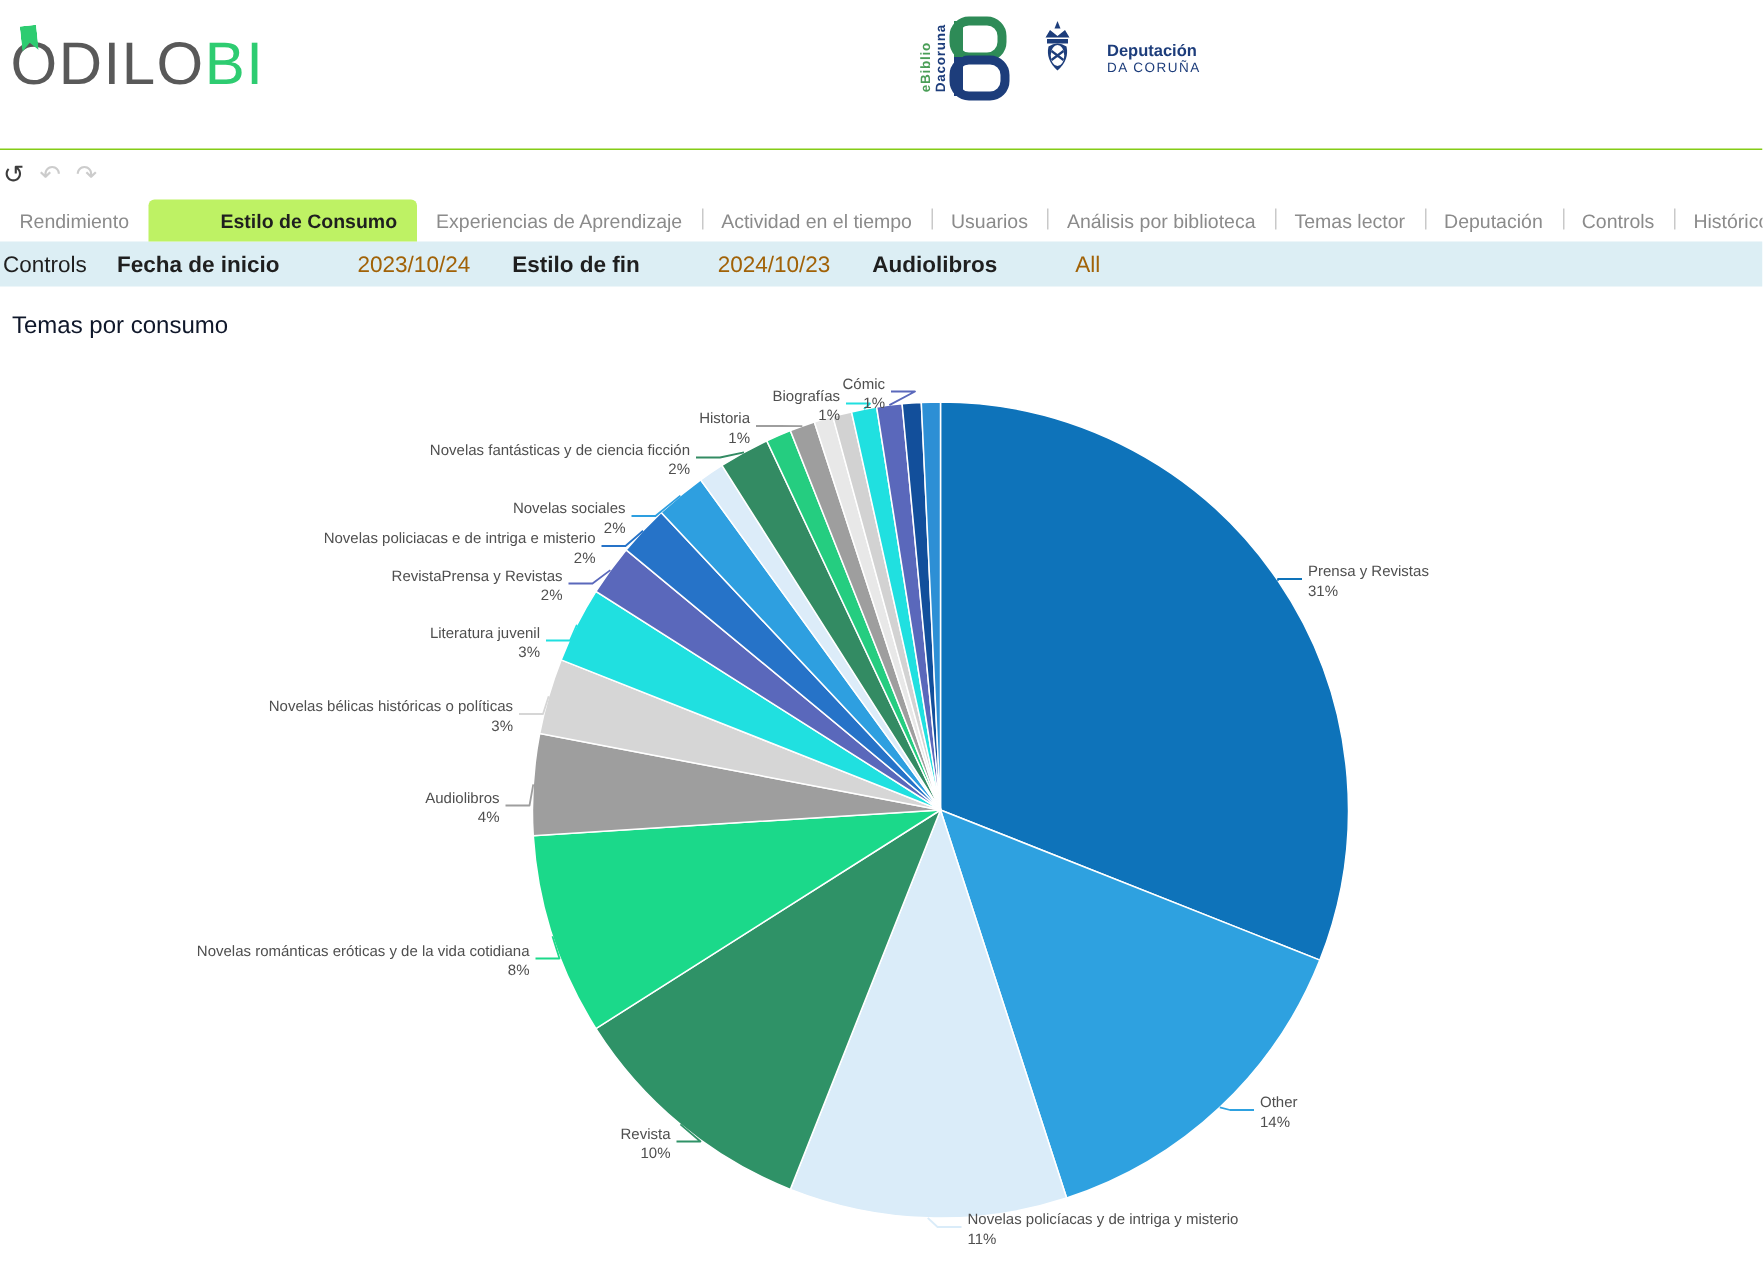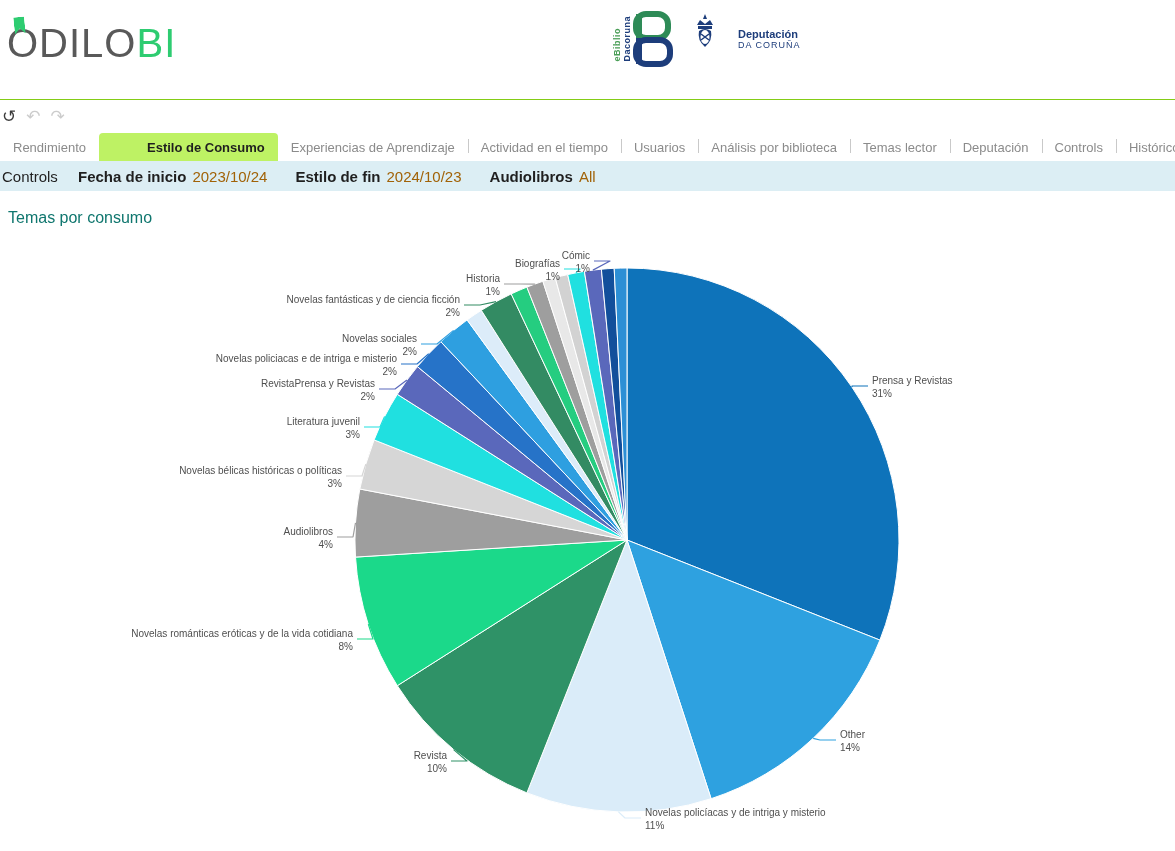--- a/index.html
+++ b/index.html
@@ -34,27 +34,27 @@
   
   .tabbar { display:flex; align-items:stretch; height:28px; font-size:13px; color:#8b8b8b; }
   .tab { display:flex; align-items:center; padding:0 13px; white-space:nowrap; cursor:pointer; position:relative; }
   .tab + .tab::before { content:""; position:absolute; left:0; top:6px; height:14px; width:1px; background:#c9c9c9; }
   .tab.active { background:#bef264; color:#1f1f1f; font-weight:bold; border-radius:4px 4px 0 0;padding-left:48px; }
   .tab.active::before, .tab.active + .tab::before { display:none; }
 
   
   .controls { height:30px; background:#dceef4; display:flex; align-items:center; font-size:15px; }
   .controls .ctl-title { color:#1f1f1f; padding-left:2px; width:78px; }
-  .ctl-field { display:flex; align-items:center; margin-right:28px; cursor:pointer; }
+  .ctl-field { display:flex; align-items:center; margin-right:28px; cursor:pointer;gap:46px; }
   .ctl-field b { color:#1f1f1f; margin-right:6px; }
   .ctl-field span { color:#a16207; }
 
   
   .content { position:relative; }
-  .chart-title { font-size:16px; color:#0f766e; padding:18px 0 0 8px; }
+  .chart-title { font-size:16px; color:#0f172a; padding:18px 0 0 8px; }
   #pie-svg { display:block; margin-top:4px; }
   .slice-label { font-size:10px; fill:#4f4f4f; }
 </style>
 </head>
 <body>
 
 <div class="header">
   <div class="brand">
     <span class="o-wrap"><span class="bookmark"></span><span>ODILO</span></span><span class="bi">BI</span>
   </div>

